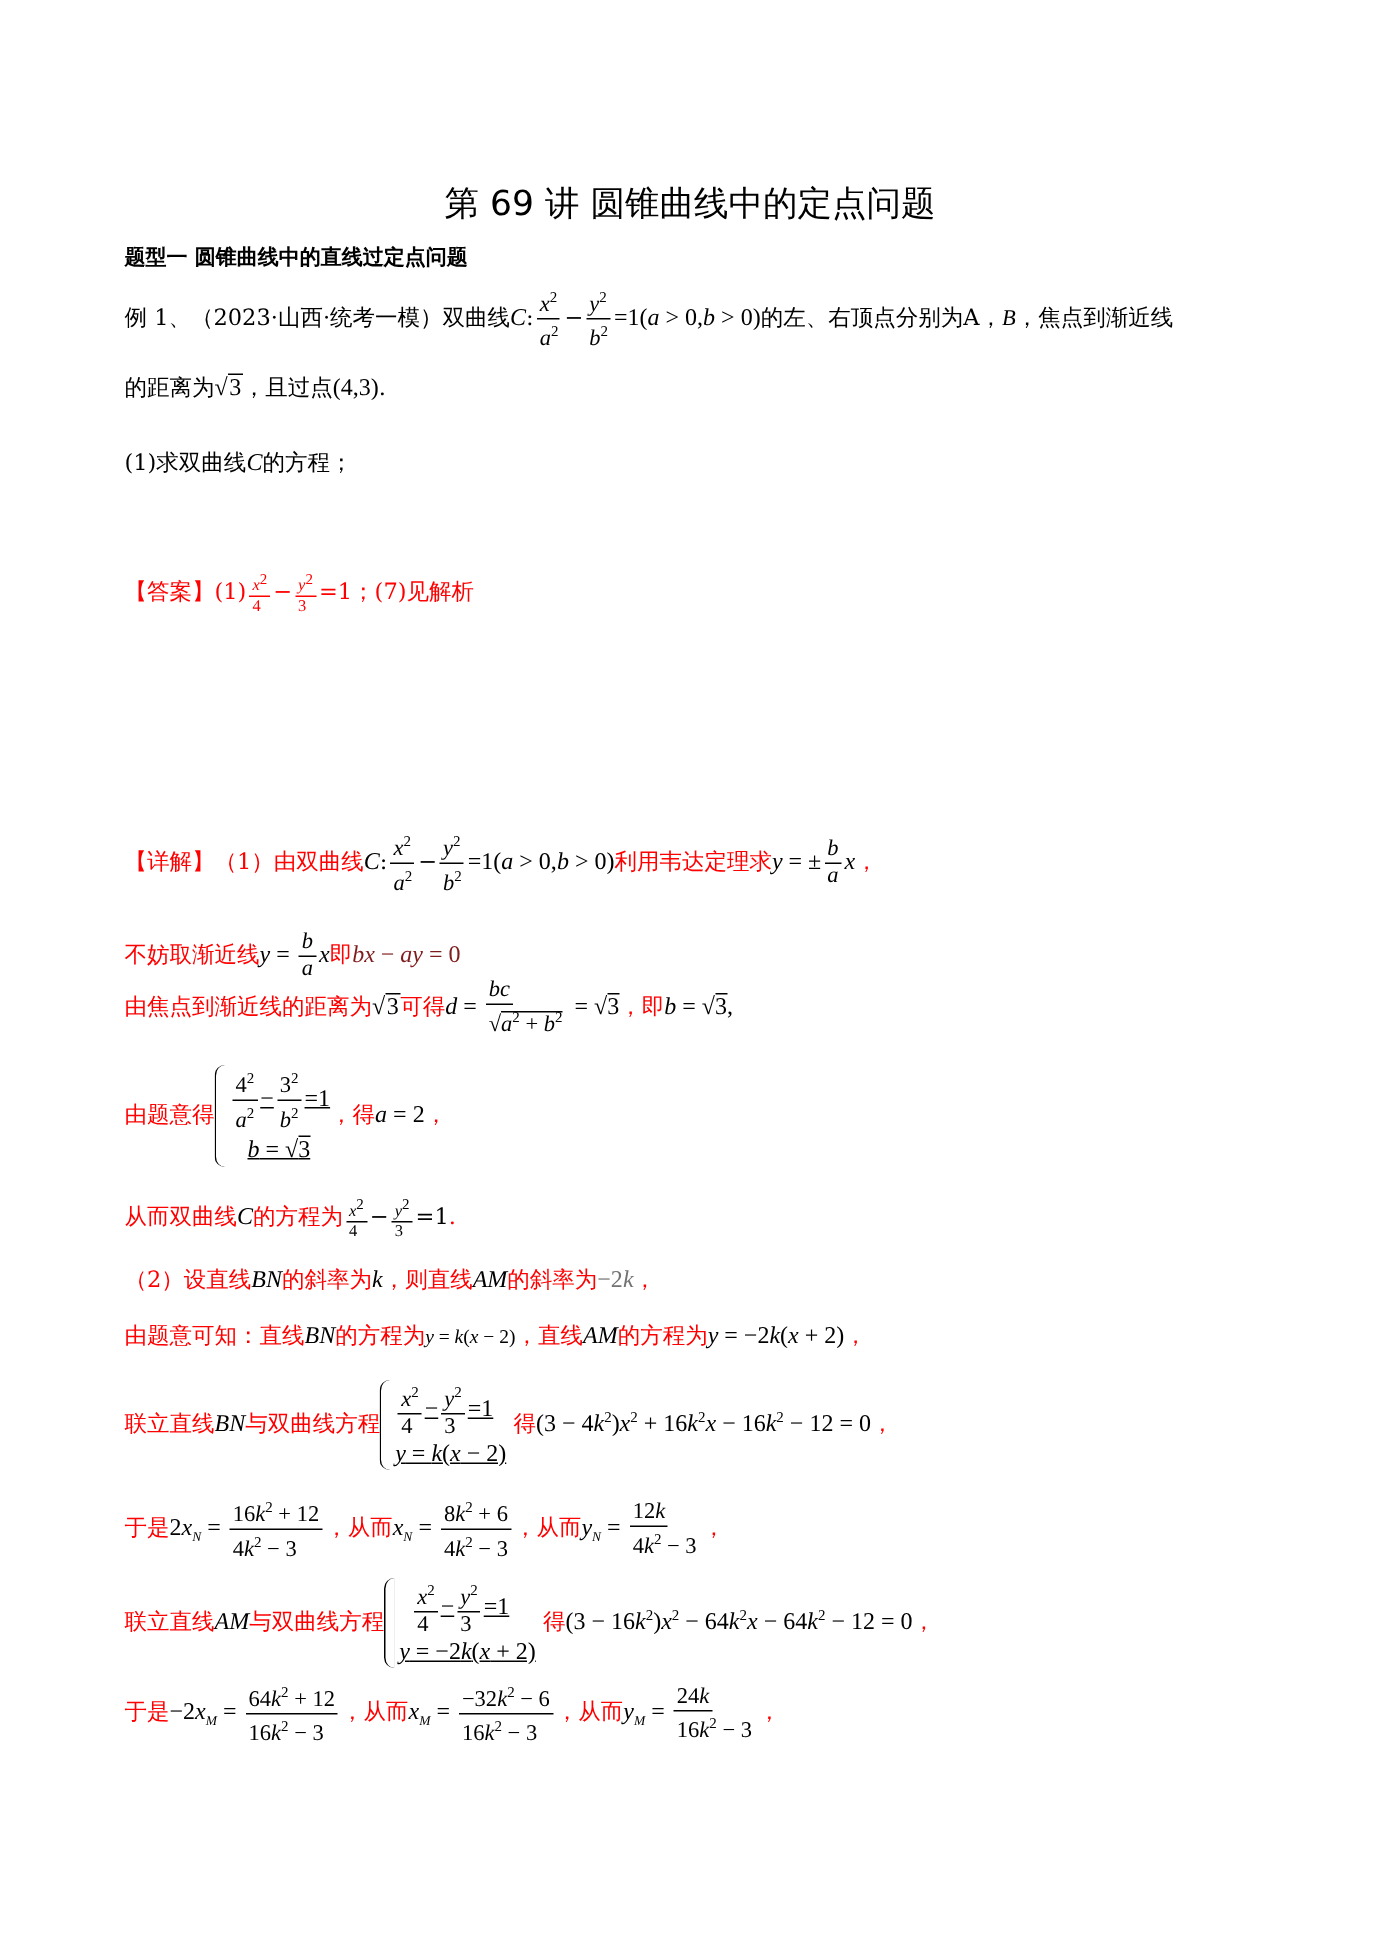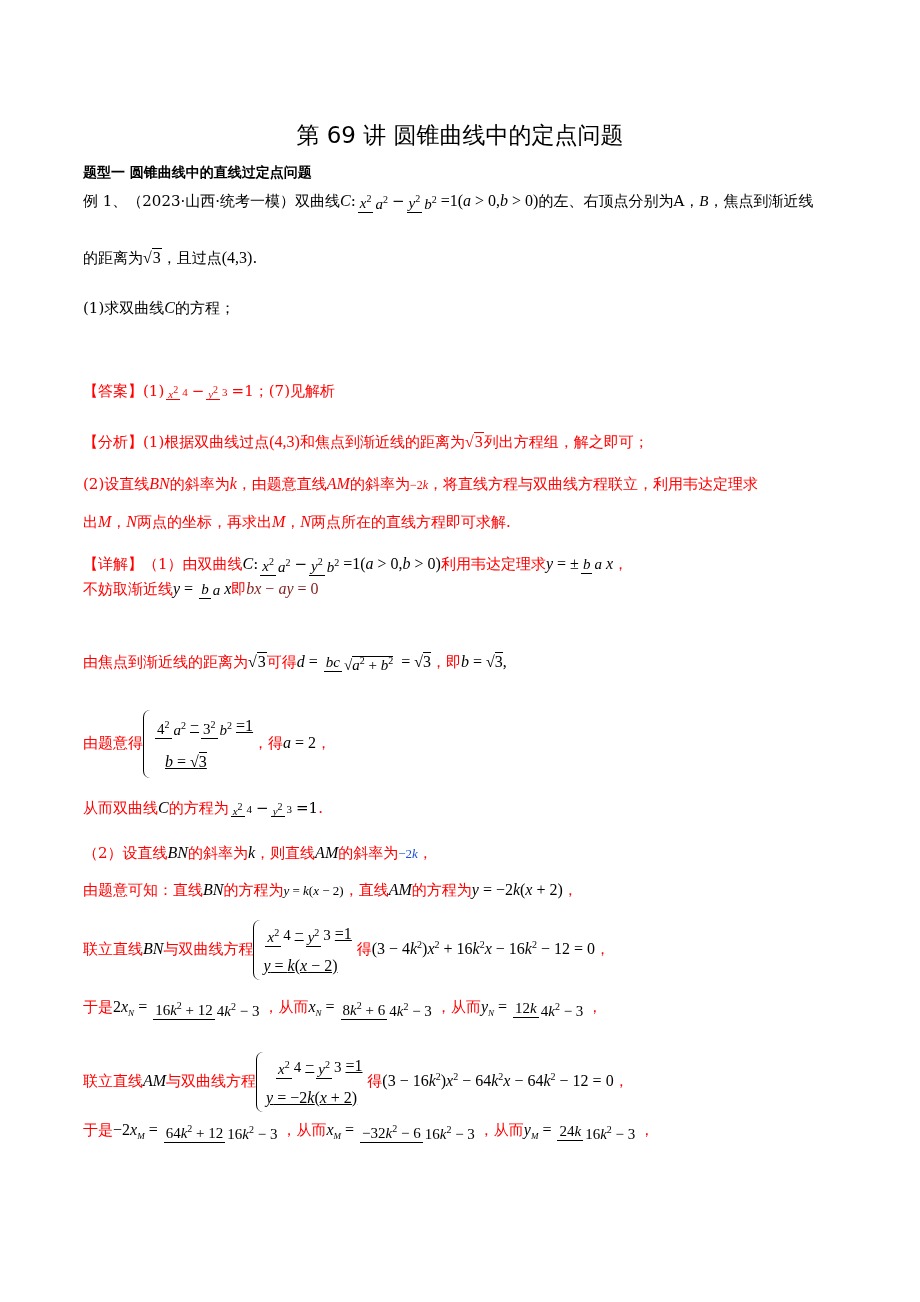--- a/index.html
+++ b/index.html
@@ -9,21 +9,21 @@
     color: #000;
   }
   .page { position: absolute; left: 0; top: 0; width: 772px; height: 1302px; }
   .line { position: absolute; left: 83px; white-space: nowrap; font-size: 15px; line-height: 20px; }
   .red { color: #ff0000; }
   .title { position: absolute; left: 0; width: 920px; top: 120px; text-align: center;
     font-family: "DejaVu Sans", "Liberation Sans", sans-serif; font-size: 23px; }
   .subtitle { font-family: "DejaVu Sans", "Liberation Sans", sans-serif; font-weight: bold; font-size: 14px; }
   i, .m { font-family: "Liberation Serif", "DejaVu Serif", serif; }
   .m { font-size: 16px; }
-  .frac { display: inline-flex; align-items: center; vertical-align: middle;
+  .frac { display: inline-flex; flex-direction: column; align-items: flex-start; vertical-align: middle;
     font-family: "Liberation Serif", serif; font-size: 15px; line-height: 17px; margin: 0 2px; }
   .frac .num { border-bottom: 1px solid currentColor; padding: 0 2px; }
   .frac .den { padding: 0 2px; }
   .frac.sm { font-size: 11px; line-height: 12px; }
   sup { font-size: 10px; }
   sub { font-size: 9px; }
   .brace { display: inline-flex; align-items: stretch; vertical-align: middle; }
   .brace .bl { border-left: 1px solid #000; border-top-left-radius: 8px; border-bottom-left-radius: 8px; width: 6px; margin-right: 3px; }
   .brace .rows { display: flex; flex-direction: column; justify-content: space-around; font-family: "Liberation Serif", serif; font-size: 16px; color:#000;text-decoration:underline; }
   .sqrt { font-family: "Liberation Serif", serif; }
@@ -60,46 +60,37 @@
   <div class="line red" style="top:381px;">
     <span>【答案】</span><span>(1)</span><span class="frac sm">
         <span class="num"><i>x</i><sup>2</sup></span>
         <span class="den">4</span>
       </span>−<span class="frac sm">
         <span class="num"><i>y</i><sup>2</sup></span>
         <span class="den">3</span>
       </span>=1<span>；(7)见解析</span>
   </div>
 
-  <div class="line red" style="top:432px;">
-    <span>【分析】</span><span>(1)根据双曲线过点</span><span class="m">(4,3)</span><span>和焦点到渐近线的距离为</span><span class="sqrt m">√<span class="rad">3</span></span><span>列出方程组，解之即可；</span>
-  </div>
 
-  <div class="line red" style="top:474px;">
-    <span>(2)设直线</span><i class="m">BN</i><span>的斜率为</span><i class="m">k</i><span>，由题意直线</span><i class="m">AM</i><span>的斜率为</span><span class="m" style="font-size:12px;">−2<i>k</i></span><span>，将直线方程与双曲线方程联立，利用韦达定理求</span>
-  </div>
 
-  <div class="line red" style="top:512px;">
-    <span>出</span><i class="m">M</i>，<i class="m">N</i><span>两点的坐标，再求出</span><i class="m">M</i>，<i class="m">N</i><span>两点所在的直线方程即可求解.</span>
-  </div>
 
   <div class="line red" style="top:553px;">
     <span>【详解】</span><span>（1）由双曲线</span><span style="color:#000"><i class="m">C</i>:<span class="frac">
           <span class="num"><i>x</i><sup>2</sup></span>
           <span class="den"><i>a</i><sup>2</sup></span>
         </span>−<span class="frac">
           <span class="num"><i>y</i><sup>2</sup></span>
           <span class="den"><i>b</i><sup>2</sup></span>
         </span><span class="m">=1(<i>a</i> &gt; 0,<i>b</i> &gt; 0)</span></span><span>利用韦达定理求</span><span style="color:#000" class="m"><i>y</i> = ±<span class="frac">
           <span class="num"><i>b</i></span>
           <span class="den"><i>a</i></span>
         </span><i>x</i></span>，
   </div>
 
-  <div class="line red" style="top:579px;">
+  <div class="line red" style="top:620px;">
     <span>不妨取渐近线</span><span style="color:#000" class="m"><i>y</i> = <span class="frac">
           <span class="num"><i>b</i></span>
           <span class="den"><i>a</i></span>
         </span><i>x</i></span><span>即</span><span style="color:#7f1d1d;font-size:16px;" class="m"><i>bx</i> − <i>ay</i> = 0</span>
   </div>
 
   <div class="line red" style="top:652px;">
     <span>由焦点到渐近线的距离为</span><span class="sqrt m" style="color:#000">√<span class="rad">3</span></span><span>可得</span><span style="color:#000" class="m"><i>d</i> = <span class="frac">
           <span class="num"><i>bc</i></span>
           <span class="den">√<span style="border-top:1px solid #000"><i>a</i><sup>2</sup> + <i>b</i><sup>2</sup></span></span>
@@ -126,21 +117,21 @@
     <span>从而双曲线</span><i class="m" style="color:#000">C</i><span>的方程为</span><span style="color:#000"><span class="frac sm">
           <span class="num"><i>x</i><sup>2</sup></span>
           <span class="den">4</span>
         </span>−<span class="frac sm">
           <span class="num"><i>y</i><sup>2</sup></span>
           <span class="den">3</span>
         </span>=1</span>.
   </div>
 
   <div class="line red" style="top:843px;">
-    <span>（2）设直线</span><i class="m" style="color:#000">BN</i><span>的斜率为</span><i class="m" style="color:#000">k</i><span>，则直线</span><i class="m" style="color:#000">AM</i><span>的斜率为</span><span class="m" style="color:#1d4ed8;font-size:13px;text-align:center;">−2<i>k</i></span>，
+    <span>（2）设直线</span><i class="m" style="color:#000">BN</i><span>的斜率为</span><i class="m" style="color:#000">k</i><span>，则直线</span><i class="m" style="color:#000">AM</i><span>的斜率为</span><span class="m" style="color:#737373;font-size:16px;text-align:center;">−2<i>k</i></span>，
   </div>
 
   <div class="line red" style="top:880px;">
     <span>由题意可知：直线</span><i class="m" style="color:#000">BN</i><span>的方程为</span><span class="m" style="color:#000;font-size:13px;"><i>y</i> = <i>k</i>(<i>x</i> − 2)</span><span>，直线</span><i class="m" style="color:#000">AM</i><span>的方程为</span><span class="m" style="color:#000"><i>y</i> = −2<i>k</i>(<i>x</i> + 2)</span>，
   </div>
 
   <div class="line red" style="top:920px;">
     <span>联立直线</span><i class="m" style="color:#000">BN</i><span>与双曲线方程</span><span class="brace" style="height:60px;">
         <span class="bl"></span>
         <span class="rows">

